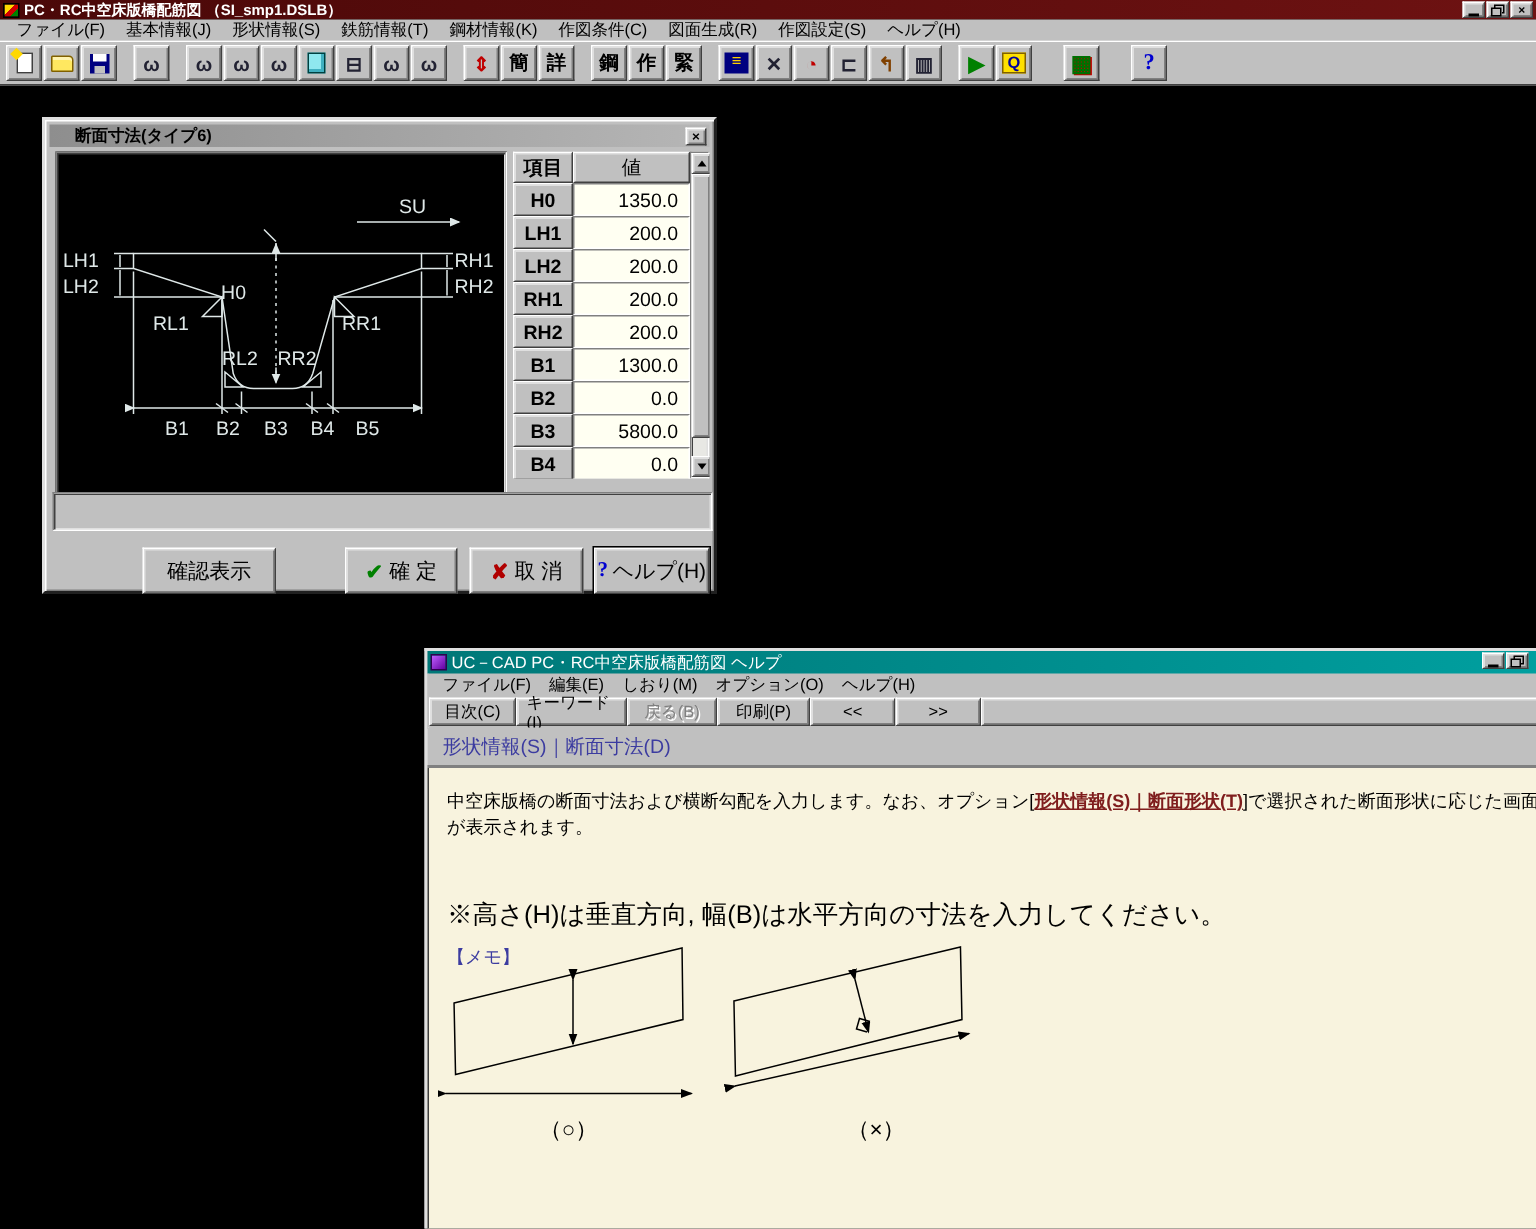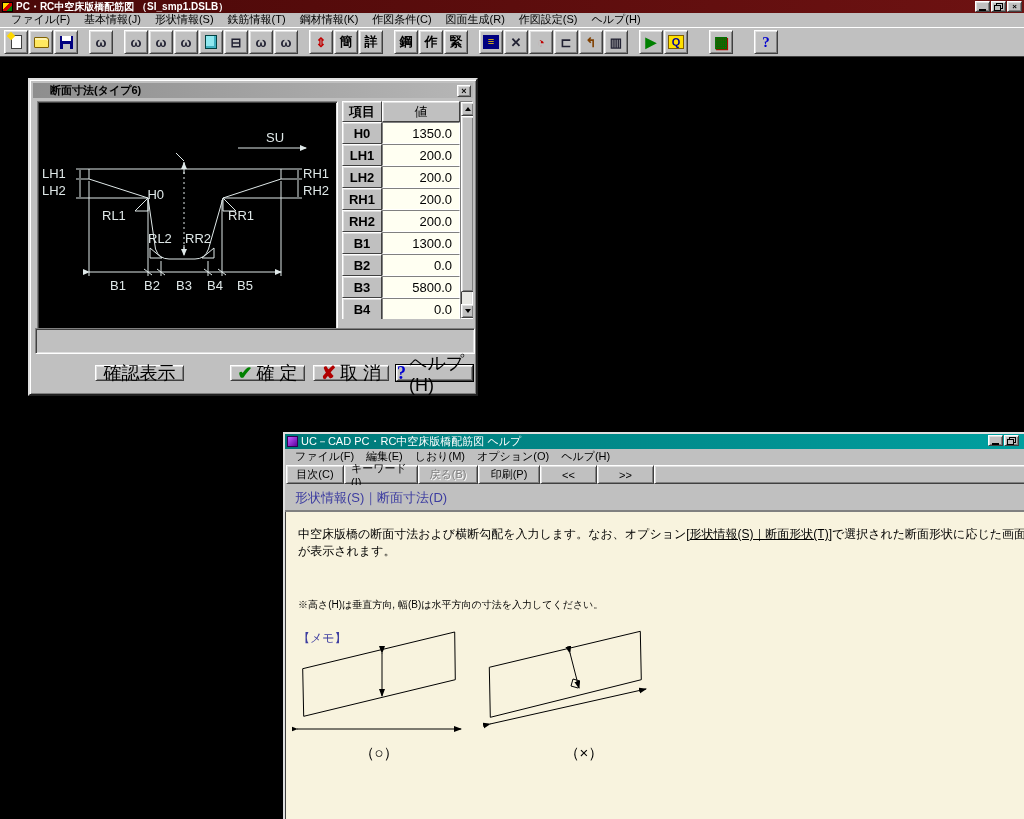--- a/index.html
+++ b/index.html
@@ -63,21 +63,21 @@
   .tcell.val { width:78px; background:#fffff2; border:1px solid; border-color:#808080 #fff #fff #808080;
     justify-content:flex-end; padding-right:7px; }
   .tcell.vhead { width:78px; background:#c0c0c0; border:1px solid; border-color:#fff #404040 #404040 #fff;
     box-shadow:inset 1px 1px 0 #dfdfdf; justify-content:center; }
   .vscroll { position:absolute; right:0; top:0; width:13px; height:218px; background:#e8e8e4; }
   .sb-btn { position:absolute; left:0; width:13px; height:14px; }
   .sb-thumb { position:absolute; left:0; top:14px; width:13px; height:176px; }
   .tri-up { width:0; height:0; border-left:3px solid transparent; border-right:3px solid transparent; border-bottom:4px solid #000; }
   .tri-down { width:0; height:0; border-left:3px solid transparent; border-right:3px solid transparent; border-top:4px solid #000; }
   .dlg-status { position:absolute; left:5px; top:248px; width:440px; height:26px; background:#c0c0c0; }
-  .dlg-buttons .btn { position:absolute; top:285px; height:16px; font-size:18px; color:#000; }
+  .dlg-buttons .btn { position:absolute; top:285px; height:31px; font-size:14px; color:#000; }
   .b-preview { left:65px; width:89px; }
   .b-ok { left:200px; width:75px; }
   .b-cancel { left:283px; width:76px; }
   .b-help { left:366px; width:77px; outline:1px solid #000; outline-offset:0px; }
   .mark-ok { color:#008000; font-weight:bold; margin-right:4px; }
   .mark-cancel { color:#b00000; font-weight:bold; margin-right:4px; }
   .mark-help { color:#0000d0; font-weight:bold; font-family:"Liberation Serif", serif; margin-right:3px; }
 
   
   .helpwin { position:absolute; left:283px; top:432px; width:760px; height:400px; display:flex; flex-direction:column; }
@@ -88,23 +88,23 @@
   .hw-menubar { height:15px; background:#c0c0c0; display:flex; align-items:center; font-size:11px; padding-left:4px; flex:0 0 15px; }
   .hw-menubar span { padding:0 6px; }
   .hw-navbar { height:21px; background:#c0c0c0; display:flex; align-items:stretch; padding:1px 0 1px 1px; flex:0 0 21px; }
   .hw-navbar .btn { font-size:11px; padding:0 6px; }
   .nav-fill { flex:1; }
   .btn.disabled { color:#808080; text-shadow:1px 1px 0 #fff; }
   .hw-heading { height:27px; background:#c0c0c0; border-bottom:2px solid; border-color:#808080; box-shadow:0 1px 0 #fff;
     display:flex; align-items:center; padding-left:10px; font-size:13px; color:#3c3ca0; flex:0 0 27px; }
   .hw-content { flex:1; background:#f8f3de; position:relative; border-left:1px solid #404040; color:#000; }
   .hw-para { position:absolute; left:12px; top:14px; width:736px; font-size:12px; line-height:17px; }
-  .hw-link { color:#000000; text-decoration:underline; }
+  .hw-link { color:#7f1d1d; text-decoration:underline;font-weight:bold; }
   .hw-memo-title { position:absolute; left:12px; top:70px; font-size:12px; color:#3c3ca0;margin-top:48px; }
-  .hw-memo-text { position:absolute; left:12px; top:86px; font-size:10px; }
+  .hw-memo-text { position:absolute; left:12px; top:86px; font-size:17px; }
   .hw-figs { position:absolute; left:6px; top:106px; }
 
   
   text { font-family:"Liberation Sans", sans-serif; }
 </style>
 </head>
 <body>
 
 <div class="main-titlebar">
   <div class="app-icon"></div>

